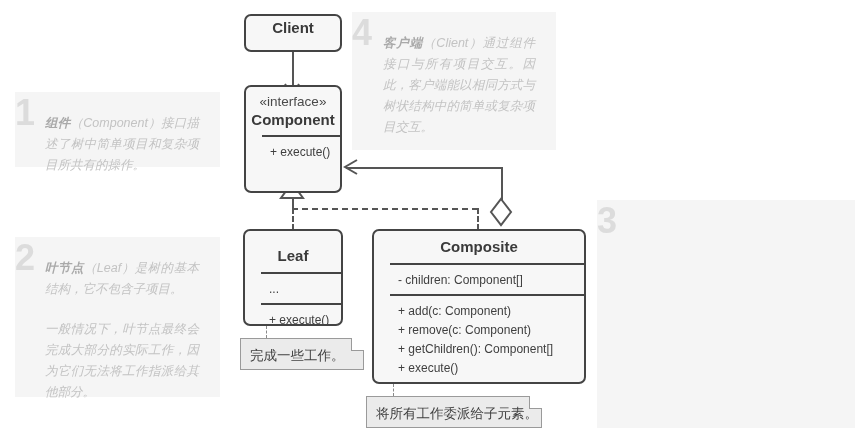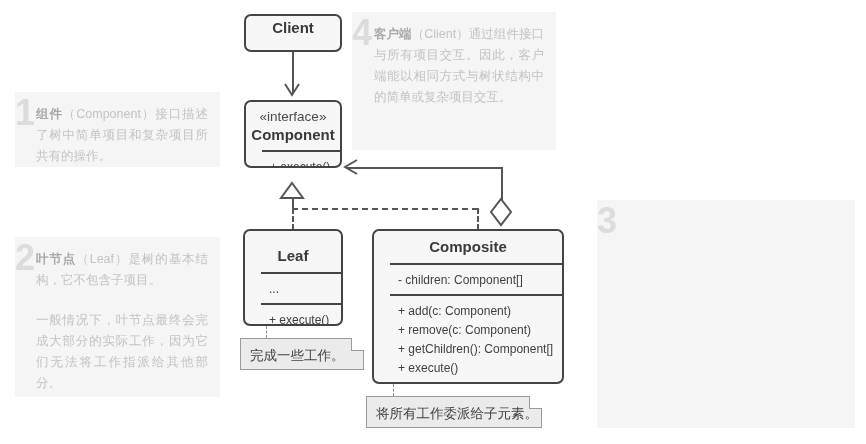--- a/index.html
+++ b/index.html
@@ -37,21 +37,22 @@
     font-size: 12.5px;
     line-height: 21px;
     color: #c3c3c3;
     text-align: justify;
   }
   .note-body .term {
     color: #a9a9a9;
     font-weight: bold;
   }
   .note-body p {
-    margin: 5px;
+    margin: 14px;
+    font-style: italic;
   }
   .note-body p + p {
     margin-top: 19px;
   }
 
   
   .uml-box {
     position: absolute;
     box-sizing: border-box;
     border: 2px solid #444444;
@@ -199,41 +200,41 @@
 
     <polygon points="292,183 303,198 281,198" fill="#ffffff" stroke="#555555" stroke-width="2"></polygon>
 
     <polygon points="501,199 511,212 501,225 491,212" fill="#ffffff" stroke="#555555" stroke-width="2"></polygon>
   </svg>
 
   <div class="uml-box" style="left:244px; top:14px; width:98px; height:38px;">
     <div class="uml-title" style="padding-top:3px;">Client</div>
   </div>
 
-  <div class="uml-box" style="left:244px; top:100px; width:98px; height:68px;">
+  <div class="uml-box" style="left:244px; top:85px; width:98px; height:108px;">
     <div class="uml-title" style="padding:6px 4px 7px 4px;">
       <span class="iface">«interface»</span>
       <span>Component</span>
     </div>
     <div class="uml-section uml-sep">
       <div>+ execute()</div>
     </div>
   </div>
 
   <div class="uml-box" style="left:243px; top:229px; width:100px; height:97px;">
     <div class="uml-title" style="padding:16px 6px 8px 6px;">Leaf</div>
     <div class="uml-section uml-sep" style="height:31px;">
       <div>...</div>
     </div>
     <div class="uml-section uml-sep">
       <div>+ execute()</div>
     </div>
   </div>
 
-  <div class="uml-box" style="left:372px; top:229px; width:192px; height:155px;">
+  <div class="uml-box" style="left:372px; top:229px; width:214px; height:155px;">
     <div class="uml-title" style="padding:7px 6px 8px 6px;">Composite</div>
     <div class="uml-section uml-sep" style="height:31px;">
       <div>- children: Component[]</div>
     </div>
     <div class="uml-section uml-sep">
       <div>+ add(c: Component)</div>
       <div>+ remove(c: Component)</div>
       <div>+ getChildren(): Component[]</div>
       <div>+ execute()</div>
     </div>

